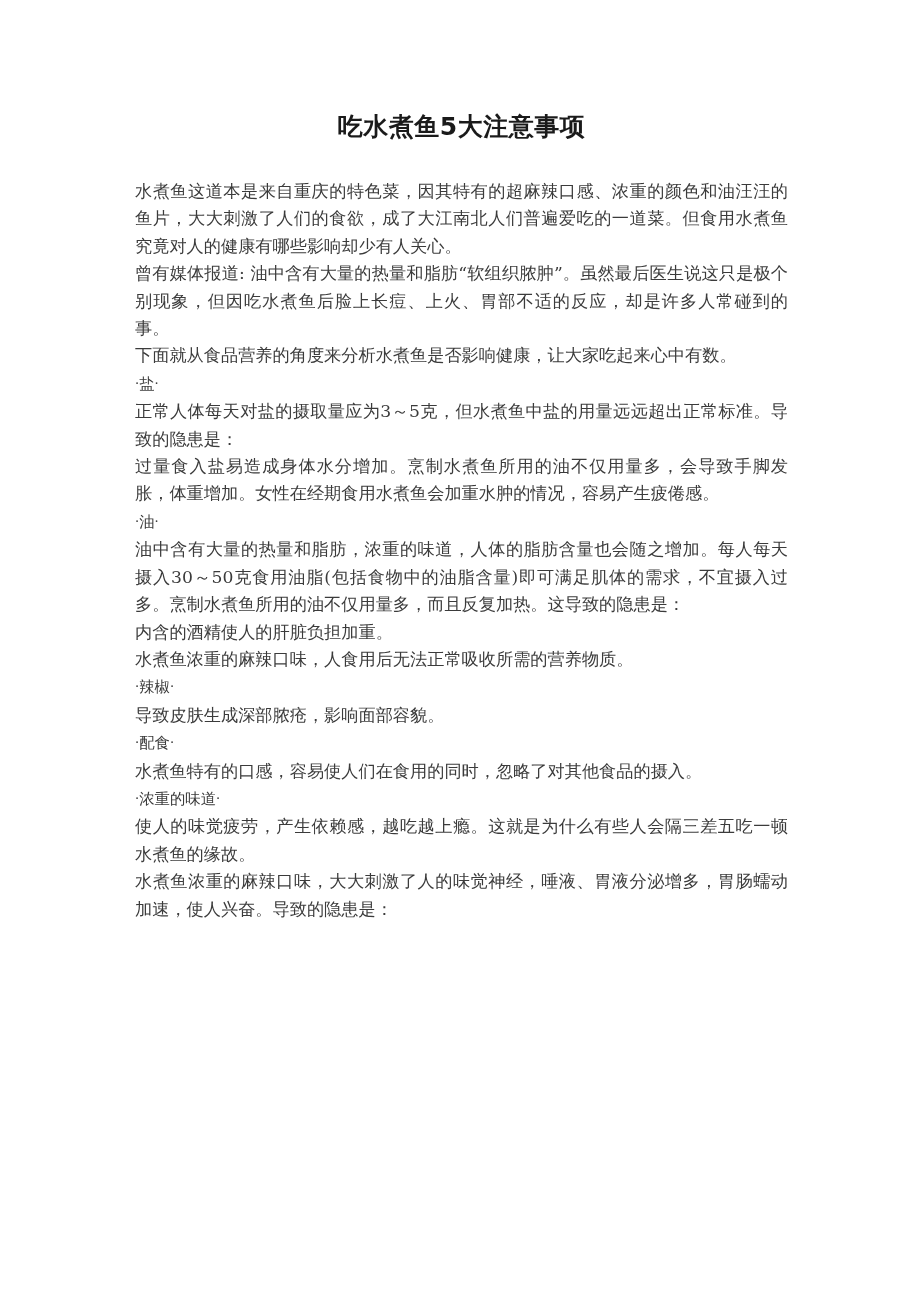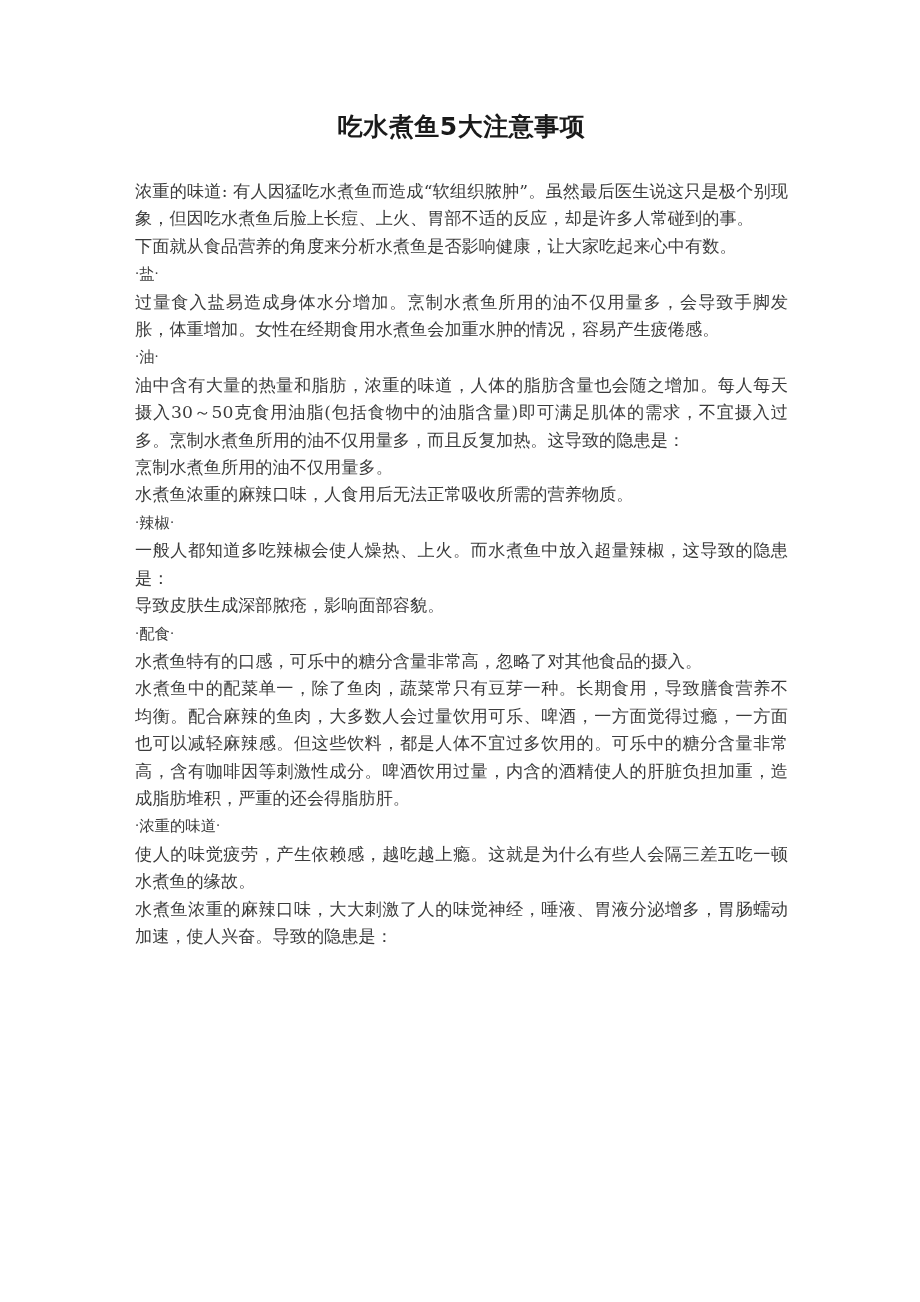--- a/index.html
+++ b/index.html
@@ -64,32 +64,32 @@
     letter-spacing: 0;
   }
 </style>
 </head>
 <body>
 
 <div class="page">
   <div class="content">
     <h1 class="doc-title">吃水煮鱼5大注意事项</h1>
     <div class="body-block">
-        <p class="para">浓重的味道: 有人因猛吃水煮鱼而造成“软组织脓肿”。虽然最后医生说这只是极个别现象，但因吃水煮鱼后脸上长痘、上火、胃部不适的反应，却是许多人常碰到的事。</p>
+        <p class="para">水煮鱼这道本是来自重庆的特色菜，因其特有的超麻辣口感、浓重的颜色和油汪汪的鱼片，大大刺激了人们的食欲，成了大江南北人们普遍爱吃的一道菜。但食用水煮鱼究竟对人的健康有哪些影响却少有人关心。</p>
+        <p class="para">曾有媒体报道: 油中含有大量的热量和脂肪“软组织脓肿”。虽然最后医生说这只是极个别现象，但因吃水煮鱼后脸上长痘、上火、胃部不适的反应，却是许多人常碰到的事。</p>
         <p class="para">下面就从食品营养的角度来分析水煮鱼是否影响健康，让大家吃起来心中有数。</p>
         <p class="section-head"><span class="bullet">·</span><span>盐</span><span class="bullet">·</span></p>
+        <p class="para">正常人体每天对盐的摄取量应为3～5克，但水煮鱼中盐的用量远远超出正常标准。导致的隐患是：</p>
         <p class="para">过量食入盐易造成身体水分增加。烹制水煮鱼所用的油不仅用量多，会导致手脚发胀，体重增加。女性在经期食用水煮鱼会加重水肿的情况，容易产生疲倦感。</p>
         <p class="section-head"><span class="bullet">·</span><span>油</span><span class="bullet">·</span></p>
         <p class="para">油中含有大量的热量和脂肪，浓重的味道，人体的脂肪含量也会随之增加。每人每天摄入30～50克食用油脂(包括食物中的油脂含量)即可满足肌体的需求，不宜摄入过多。烹制水煮鱼所用的油不仅用量多，而且反复加热。这导致的隐患是：</p>
-        <p class="para">烹制水煮鱼所用的油不仅用量多。</p>
+        <p class="para">内含的酒精使人的肝脏负担加重。</p>
         <p class="para">水煮鱼浓重的麻辣口味，人食用后无法正常吸收所需的营养物质。</p>
         <p class="section-head"><span class="bullet">·</span><span>辣椒</span><span class="bullet">·</span></p>
-        <p class="para">一般人都知道多吃辣椒会使人燥热、上火。而水煮鱼中放入超量辣椒，这导致的隐患是：</p>
         <p class="para">导致皮肤生成深部脓疮，影响面部容貌。</p>
         <p class="section-head"><span class="bullet">·</span><span>配食</span><span class="bullet">·</span></p>
-        <p class="para">水煮鱼特有的口感，可乐中的糖分含量非常高，忽略了对其他食品的摄入。</p>
-        <p class="para">水煮鱼中的配菜单一，除了鱼肉，蔬菜常只有豆芽一种。长期食用，导致膳食营养不均衡。配合麻辣的鱼肉，大多数人会过量饮用可乐、啤酒，一方面觉得过瘾，一方面也可以减轻麻辣感。但这些饮料，都是人体不宜过多饮用的。可乐中的糖分含量非常高，含有咖啡因等刺激性成分。啤酒饮用过量，内含的酒精使人的肝脏负担加重，造成脂肪堆积，严重的还会得脂肪肝。</p>
+        <p class="para">水煮鱼特有的口感，容易使人们在食用的同时，忽略了对其他食品的摄入。</p>
         <p class="section-head"><span class="bullet">·</span><span>浓重的味道</span><span class="bullet">·</span></p>
         <p class="para">使人的味觉疲劳，产生依赖感，越吃越上瘾。这就是为什么有些人会隔三差五吃一顿水煮鱼的缘故。</p>
         <p class="para">水煮鱼浓重的麻辣口味，大大刺激了人的味觉神经，唾液、胃液分泌增多，胃肠蠕动加速，使人兴奋。导致的隐患是：</p>
       </div>
   </div>
 </div>
 
 </body></html>

